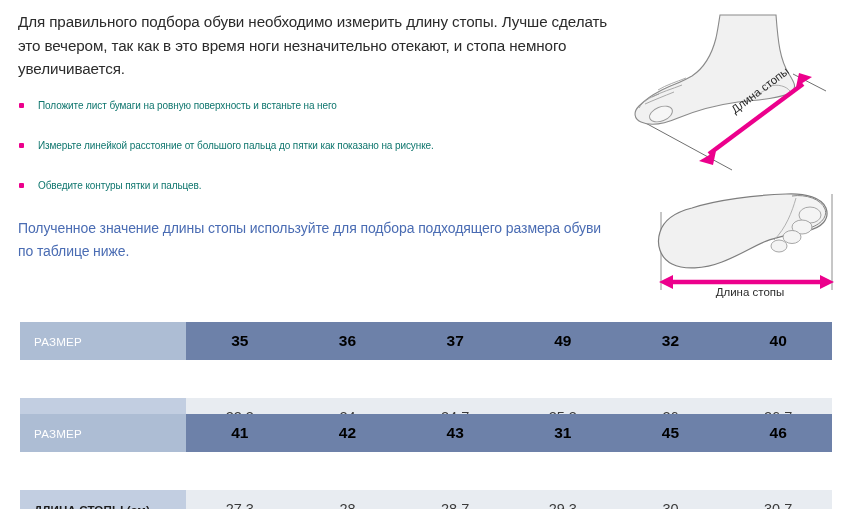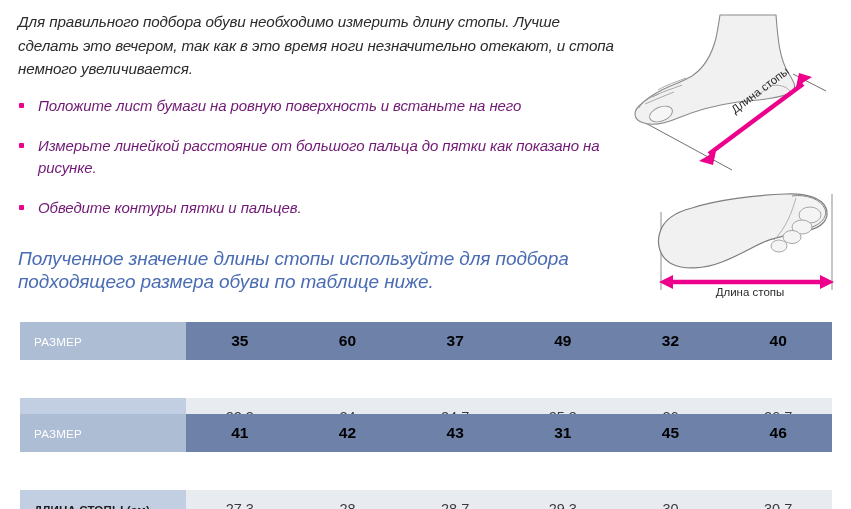--- a/index.html
+++ b/index.html
@@ -19,53 +19,52 @@
     width: 851px;
     height: 509px;
   }
 
   
   .text-col {
     position: absolute;
     left: 18px;
     top: 10px;
     width: 600px;
-    font-style: italic;
   }
   .intro {
     font-size: 15.2px;
     line-height: 23.5px;
     color: #2b2b2b;
     letter-spacing: -0.1px;
   }
   .bullets {
     margin-top: 14px;
   }
   .bullet {
     position: relative;
     padding-left: 20px;
-    font-size: 15px;
+    font-size: 10px;
     line-height: 22px;
-    color: #701a75;
+    color: #0f766e;
     margin-bottom: 18px;
     letter-spacing: -0.1px;
   }
   .bullet:last-child { margin-bottom: 0; }
   .bullet .dot {
     position: absolute;
     left: 1px;
     top: 8px;
     width: 5px;
     height: 5px;
     background: #ec008c;
     border-radius: 1px;
   }
   .note {
-    margin-top: 28px;
-    font-size: 19px;
+    margin-top: 20px;
+    font-size: 14px;
     line-height: 23px;
     color: #4a6cb3;
     letter-spacing: -0.1px;
   }
 
   
   .table-title {
     position: absolute;
     left: 0;
     top: 283px;
@@ -255,21 +254,21 @@
         <col>
         <col>
         <col>
         <col>
         <col>
     </colgroup>
     <tbody>
       <tr>
         <th class="hdr-label">РАЗМЕР</th>
         <th class="hdr-size">35</th>
-        <th class="hdr-size">60</th>
+        <th class="hdr-size">36</th>
         <th class="hdr-size">37</th>
         <th class="hdr-size">49</th>
         <th class="hdr-size">32</th>
         <th class="hdr-size">40</th>
       </tr>
       <tr class="row-sep">
         <td colspan="7"></td>
       </tr>
       <tr>
         <td class="cell-label">ДЛИНА СТОПЫ (см)</td>

